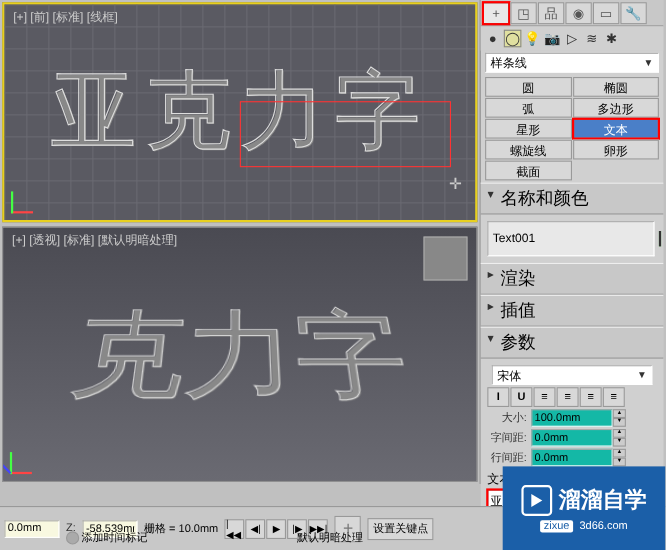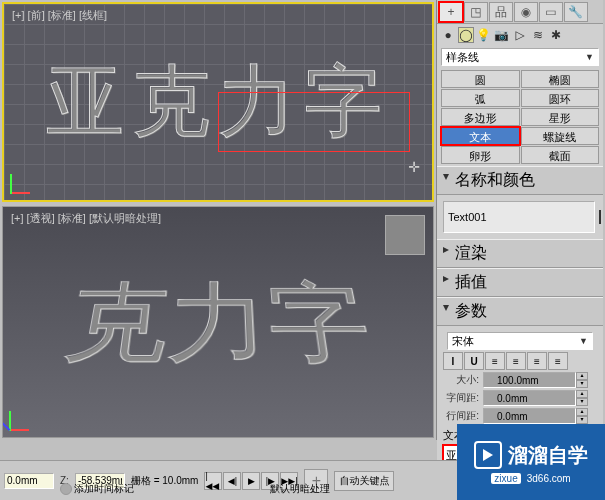--- a/index.html
+++ b/index.html
@@ -42,40 +42,40 @@
 .shape-btn.sel { background: #4a7fc8; color: #fff; font-family: Liberation Mono, monospace; }
 
 .rollout-hdr { background: #c8c8c8; padding: 3px 18px; border-top: 1px solid #eee; border-bottom: 1px solid #999; font-size: 16px; position: relative; }
 .rollout-hdr::before { content: ''; position: absolute; left: 6px; top: 7px; width: 6px; height: 6px; background: #333; clip-path: polygon(0 0, 100% 50%, 0 100%); }
 .rollout-hdr.open::before { clip-path: polygon(0 0, 100% 0, 50% 100%); }
 .rollout-body { padding: 4px 6px; background: #d0d0d0; }
 
 .field-row { display: flex; align-items: center; margin: 2px 0; gap: 4px; }
 .field-label { width: 36px; text-align: right; font-size: 10px; color: #333; }
 .spinner { display: flex; flex: 1; }
-.spinner input { width: 93px; height: 16px; border: 1px inset #fff; background: #a3a3a3; font-size: 10px; padding: 0 13px; }
+.spinner input { width: 74px; height: 16px; border: 1px inset #fff; background: #14b8a6; font-size: 10px; padding: 0 2px; }
 .spin-btns { display: flex; flex-direction: column; width: 12px; }
 .spin-btns span { height: 8px; background: #ccc; border: 1px solid #999; font-size: 6px; text-align: center; line-height: 5px; }
 
 .text-style-row { display: flex; gap: 1px; margin: 2px 0; }
 .ts-btn { width: 20px; height: 18px; background: #d8d8d8; border: 1px solid #999; display: flex; align-items: center; justify-content: center; font-size: 10px; font-weight: bold; }
 
 .textarea { background: #fff; border: 1px inset #ccc; height: 48px; padding: 2px; margin: 2px 0; font-size: 11px; }
 .color-swatch { width: 22px; height: 14px; background: #8f8; border: 1px solid #333; }
 .name-input { flex: 1; background: #e8e8e8; border: 1px inset #fff; padding: 15px 4px; font-size: 11px; height: 16px; }
 
 .timeline { position: absolute; bottom: 0; left: 0; right: 0; height: 40px; background: #c8c8c8; border-top: 1px solid #999; display: flex; align-items: center; padding: 0 4px; gap: 6px; font-size: 10px; }
 .time-spin { display: flex; align-items: center; gap: 2px; }
 .time-spin input { width: 50px; height: 16px; border: 1px inset #fff; background: #f8f8e0; font-size: 10px; padding: 0 2px; }
 .play-btns { display: flex; gap: 1px; }
 .play-btn { width: 18px; height: 18px; background: #d8d8d8; border: 1px solid #999; display: flex; align-items: center; justify-content: center; font-size: 9px; }
 .coord-label { color: #333; }
 
 .watermark { position: absolute; right: 0; bottom: 0; width: 148px; height: 76px; background: #1b5fa8; color: #fff; display: flex; flex-direction: column; align-items: center; justify-content: center; }
-.wm-top { display: flex; align-items: flex-end; gap: 6px; }
+.wm-top { display: flex; align-items: flex-start; gap: 6px; }
 .wm-play { width: 28px; height: 28px; border: 2px solid #fff; border-radius: 4px; display: flex; align-items: center; justify-content: center; }
 .wm-play::after { content: ''; width: 0; height: 0; border-style: solid; border-width: 6px 0 6px 10px; border-color: transparent transparent transparent #fff; }
 .wm-txt { font-size: 20px; font-weight: bold; }
 .wm-url { font-size: 10px; display: flex; gap: 6px; margin-top: 4px; }
 .wm-url span:first-child { background: #fff; color: #1b5fa8; padding: 0 3px; border-radius: 2px; text-align: right; }
 
 .anno { position: absolute; display: flex; align-items: center; gap: 2px; font-size: 10px; }
 .anno .dot { width: 12px; height: 12px; border-radius: 50%; border: 1px solid #999; background: #aaa; }
 .add-icon { width: 24px; height: 24px; background: #d8d8d8; border: 1px solid #999; display: flex; align-items: center; justify-content: center; font-size: 16px; color: #777; }
 </style>
@@ -127,21 +127,20 @@
       <span class="icon-sm">✱</span>
     </div>
     <div class="dropdown">
       <span>样条线</span>
       <span class="drop-arrow">▼</span>
     </div>
     <div class="shape-grid" id="shape-grid">
         <div class="shape-btn">圆</div>
         <div class="shape-btn">椭圆</div>
         <div class="shape-btn">弧</div>
-        <div class="shape-btn">圆环</div>
         <div class="shape-btn">多边形</div>
         <div class="shape-btn">星形</div>
         <div class="shape-btn sel highlight-red">文本</div>
         <div class="shape-btn">螺旋线</div>
         <div class="shape-btn">卵形</div>
         <div class="shape-btn">截面</div>
       </div>
 
     <div class="rollout-hdr open">名称和颜色</div>
     <div class="rollout-body">
@@ -212,21 +211,21 @@
     </div>
   <span>栅格 = 10.0mm</span>
   <div class="play-btns">
     <div class="play-btn">|◀◀</div>
     <div class="play-btn">◀|</div>
     <div class="play-btn">▶</div>
     <div class="play-btn">|▶</div>
     <div class="play-btn">▶▶|</div>
   </div>
   <div class="add-icon">+</div>
-  <span style="background:#d8d8d8;border:1px solid #999;padding:2px 4px">自动关键点</span>
+  <span style="background:#d8d8d8;border:1px solid #999;padding:2px 4px">设置关键点</span>
 </div>
 <div class="anno" style="bottom:4px;left:60px">
   <span class="dot"></span>
   <span>添加时间标记</span>
 </div>
 <div class="anno" style="bottom:4px;left:270px">
   <span>默认明暗处理</span>
 </div>
 
 <div class="watermark">

